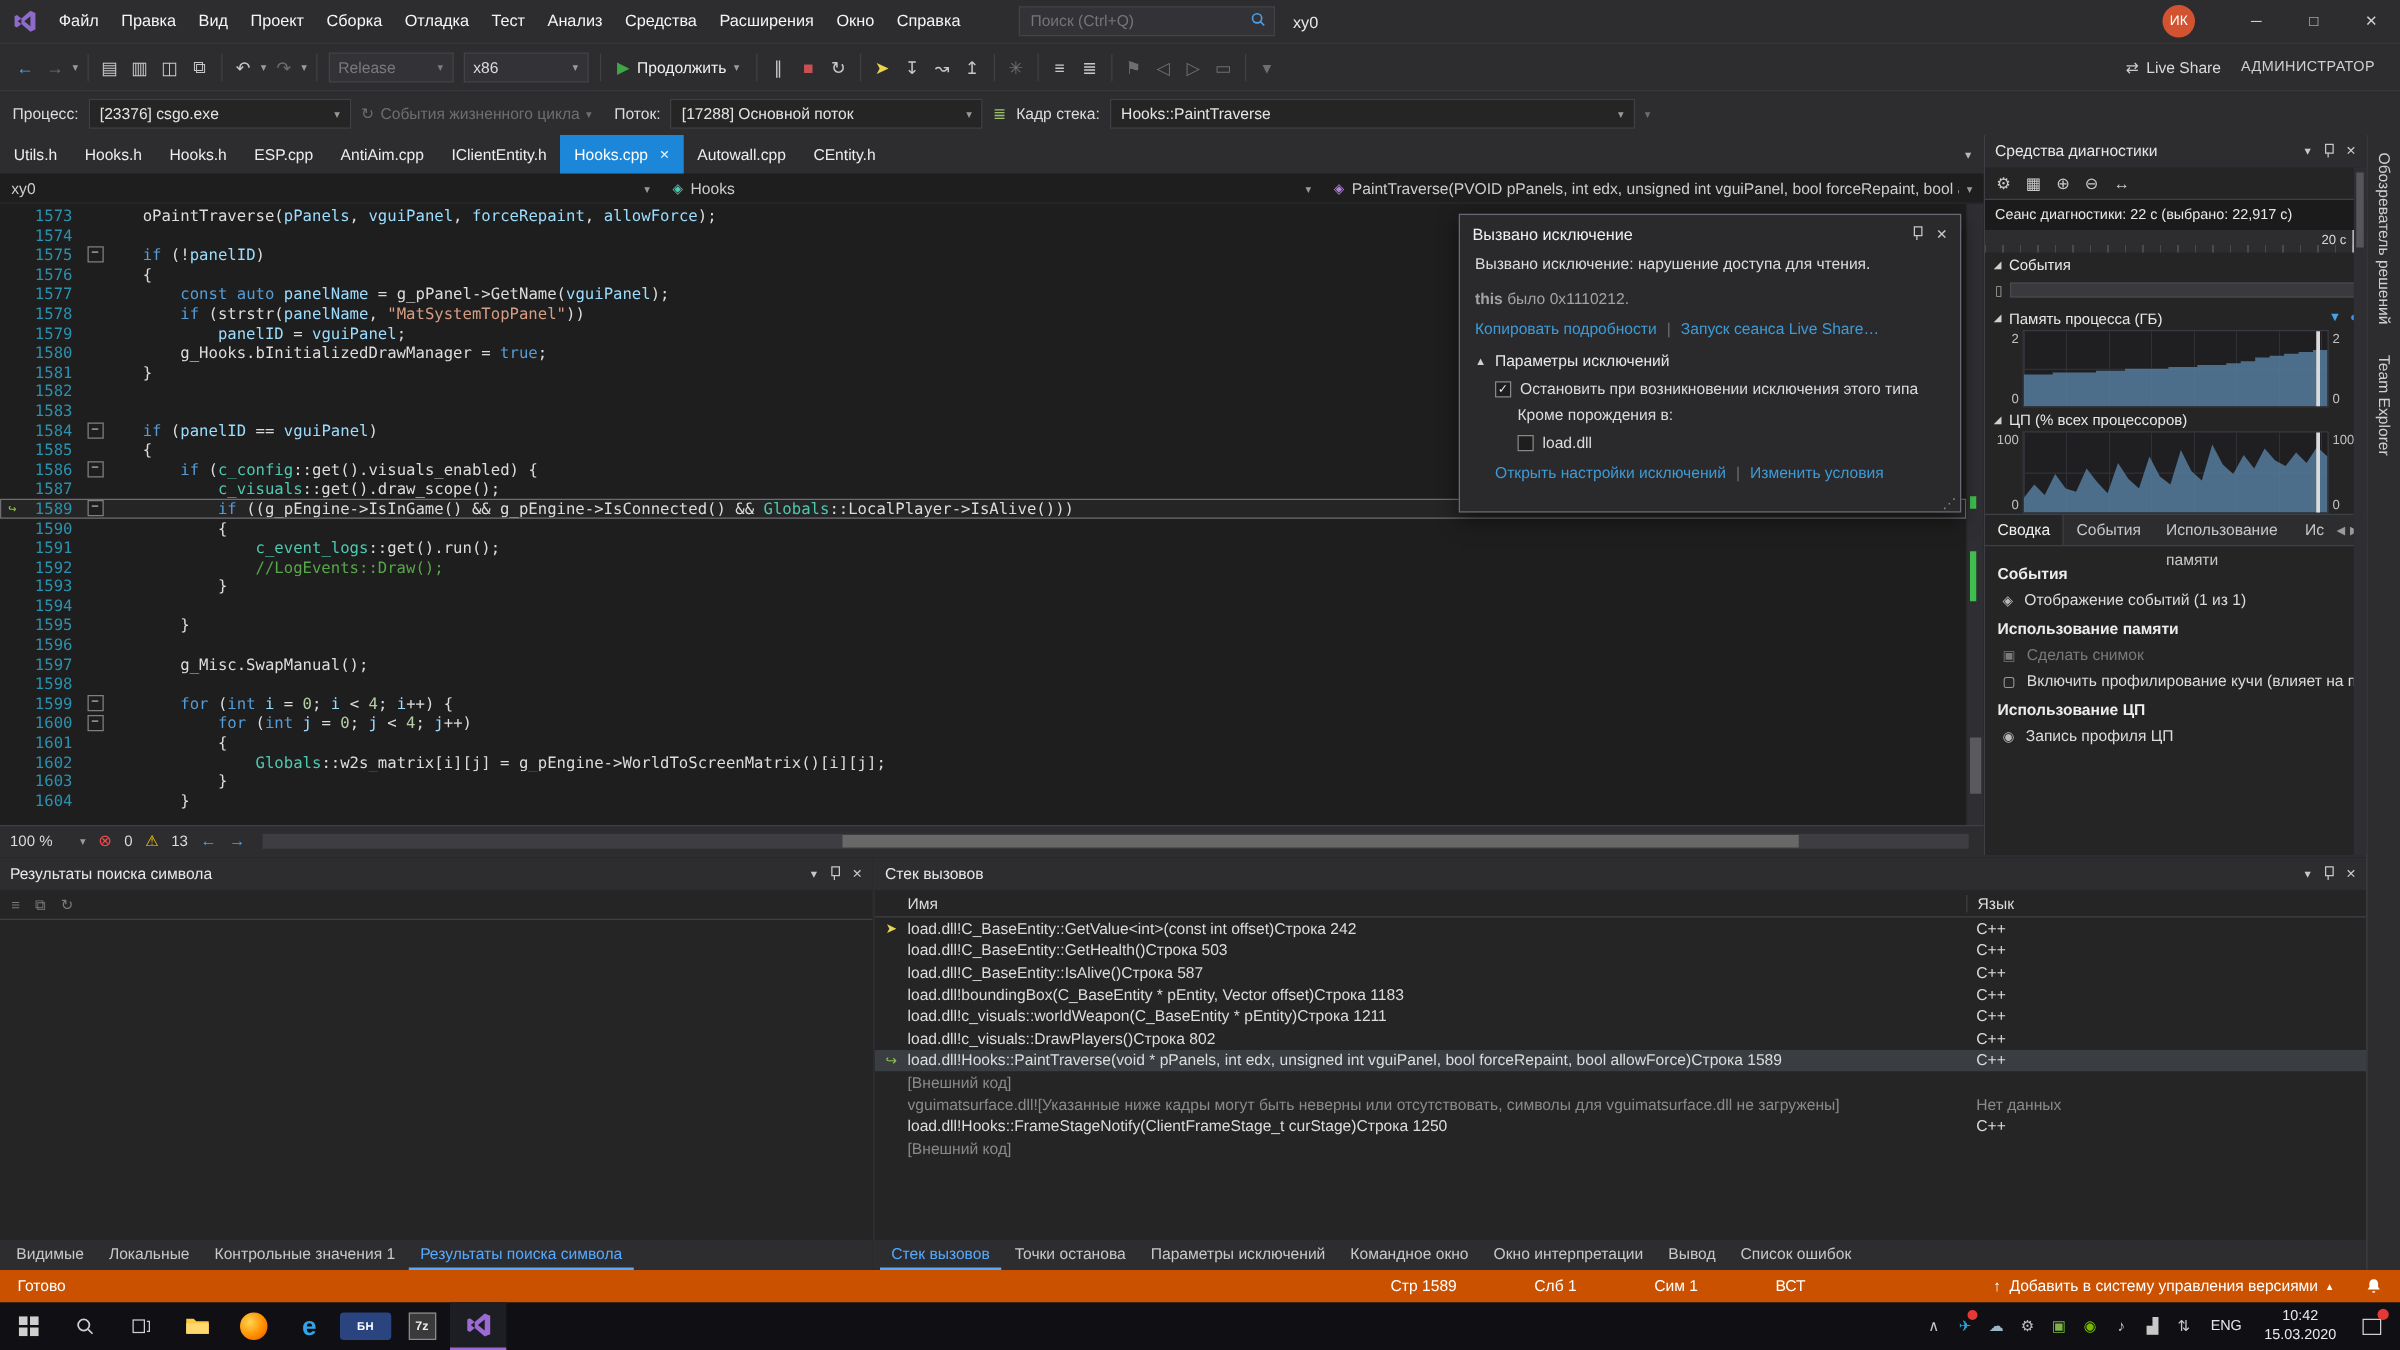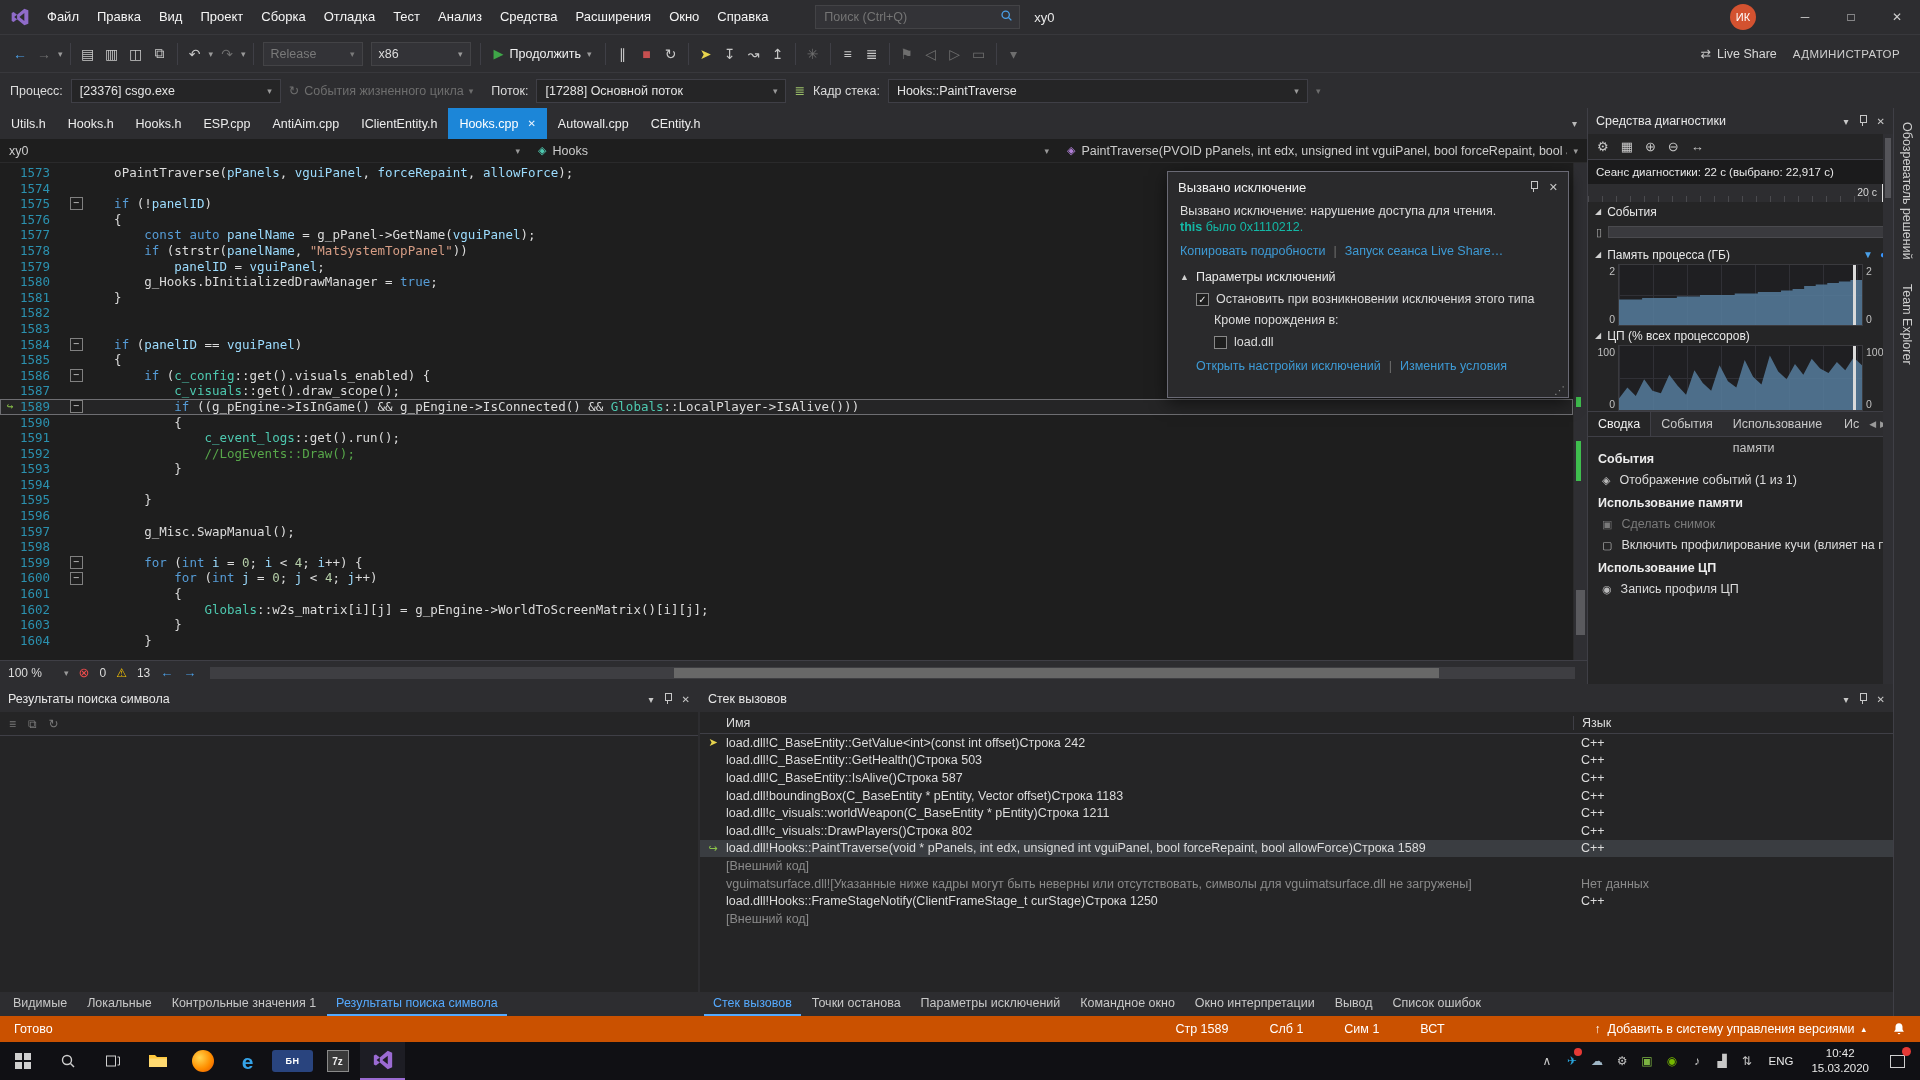--- a/index.html
+++ b/index.html
@@ -69,41 +69,41 @@
   .bc-sec{flex:1;display:flex;align-items:center;gap:6px;padding:0 9px;color:#CCCCCC;min-width:0}
   .bc-sec .dd{margin-left:auto;font-size:9px;color:#9A9A9A}
   .bc-sec .bc-text{white-space:nowrap;overflow:hidden}
   .bc-ico{font-size:11px}
 
   .editor-wrap{flex:1;position:relative;display:flex;min-height:0;overflow:hidden}
   .code-area{flex:1;overflow:hidden;padding-top:2px;font-family:"DejaVu Sans Mono","Liberation Mono",monospace;font-size:12.5px}
   .code-line{display:flex;height:15.6px;line-height:15.6px;white-space:pre}
   .code-line.current{outline:1px solid #6E6E72;outline-offset:-1px;background:rgba(110,110,115,.10)}
   .ln-margin{width:20px;flex:none;text-align:center;color:#8AC149;font-size:11px}
-  .ln-num{width:48px;flex:none;text-align:left;padding-right:10px;color:var(--lineno)}
+  .ln-num{width:48px;flex:none;text-align:right;padding-right:10px;color:var(--lineno)}
   .ln-fold{width:16px;flex:none;display:flex;align-items:center;justify-content:center}
   .ln-fold.has::before{content:"−";display:block;width:11px;height:11px;line-height:9px;text-align:center;
         border:1px solid #808080;color:#C8C8C8;font-size:10px;background:var(--editor)}
   .ln-code{flex:1;min-width:0;overflow:hidden}
   .tk-p{color:#DCDCDC}.tk-k{color:#569CD6}.tk-t{color:#4EC9B0}.tk-s{color:#D69D85}
   .tk-c{color:#57A64A}.tk-n{color:#B5CEA8}.tk-i{color:#9CDCFE}
 
   .v-scroll{width:14px;flex:none;background:#2F2F33;position:relative;border-left:1px solid #2A2A2B}
   .v-thumb{position:absolute;left:2px;right:2px;top:86%;height:9%;background:#5A5A5E}
   .v-mark{position:absolute;left:2px;width:5px}
 
   
   .exc-popup{position:absolute;top:8px;right:18px;width:402px;background:#2A2A2C;border:1px solid #6A6A75;
              box-shadow:0 5px 16px rgba(0,0,0,.55);z-index:5;font-size:12.5px}
   .exc-title-row{height:30px;display:flex;align-items:center;padding:0 10px;gap:10px}
   .exc-title{flex:1;color:#F1F1F1;font-size:13px}
   .exc-close{color:#C8C8C8;font-size:11px}
   .exc-body{padding:2px 12px 24px 12px}
   .exc-msg{color:#DCDCDC}
-  .exc-detail{color:#14b8a6;margin-top:2px}
+  .exc-detail{color:#a3a3a3;margin-top:14px}
   .exc-links{margin-top:10px;display:flex;gap:8px;align-items:center}
   .exc-links a{color:var(--link);text-decoration:none}
   .exc-links .sep{color:#6E6E6E}
   .exc-section{margin-top:12px;display:flex;align-items:center;gap:7px;color:#E8E8E8}
   .exc-section .tri{font-size:9px;color:#D0D0D0}
   .exc-check{display:flex;align-items:center;gap:7px;margin:8px 0 0 16px;color:#DCDCDC}
   .exc-check.deep{margin-left:34px}
   .exc-sub{margin:7px 0 0 34px;color:#DCDCDC}
   .cb{width:13px;height:13px;border:1px solid #888;background:#1E1E1E;flex:none;display:flex;
       align-items:center;justify-content:center;font-size:10px;color:#E8E8E8}
@@ -197,21 +197,21 @@
 
   
   .right-strip{width:27px;flex:none;background:var(--chrome);border-left:1px solid var(--border);
                display:flex;flex-direction:column;align-items:center;padding-top:14px;gap:22px}
   .side-tab{writing-mode:vertical-rl;color:#CFCFCF;font-size:12.5px;white-space:nowrap}
 
   
   .statusbar{height:26px;background:var(--status);display:flex;align-items:center;color:#ffffff;
              font-size:12.5px;padding:0 14px;flex:none}
   .sb-spacer{flex:1}
-  .sb-item{margin-right:41px;white-space:nowrap}
+  .sb-item{margin-right:62px;white-space:nowrap}
   .sb-item.last{margin-right:150px}
   .sb-src{display:flex;align-items:center;gap:7px;margin-right:26px;white-space:nowrap}
   .sb-src .up{font-size:12px}
   .sb-bell{display:flex;align-items:center}
 
   
   .taskbar{height:38px;background:#101014;display:flex;align-items:stretch;flex:none}
   .task-btn{width:45px;display:flex;align-items:center;justify-content:center;position:relative}
   .task-btn.active{background:#1D1D24;border-bottom:2px solid #9B6BD3}
   .ff{width:22px;height:22px;border-radius:50%;background:radial-gradient(circle at 35% 35%,#FFD54F,#FF8F00 55%,#E65100)}

